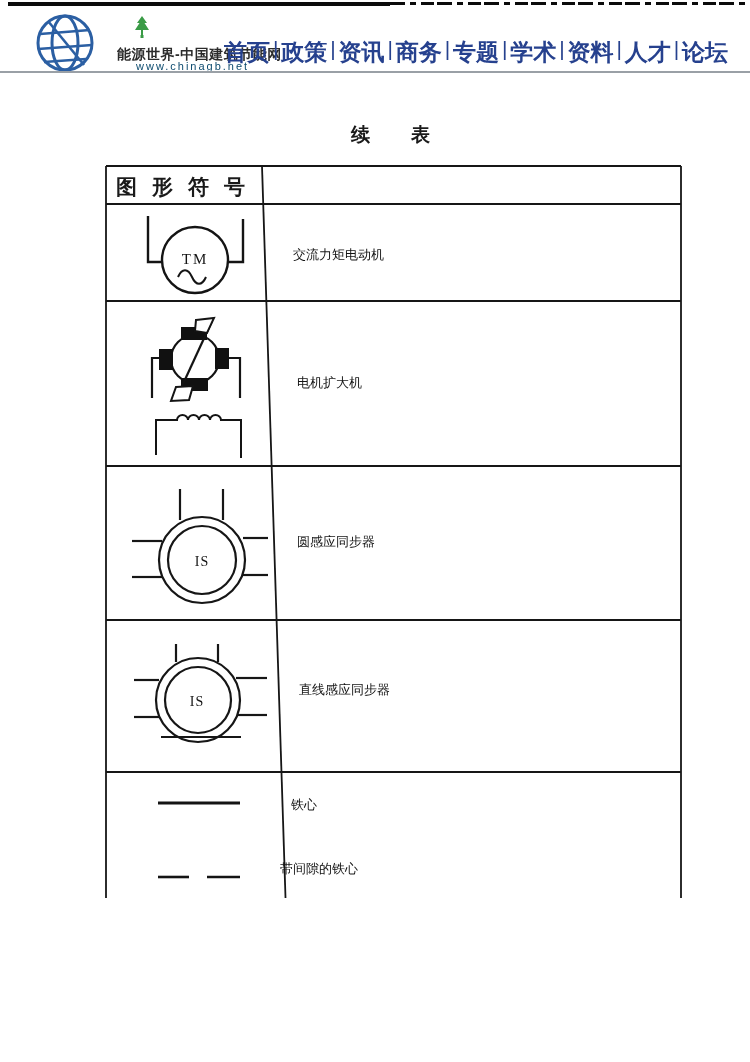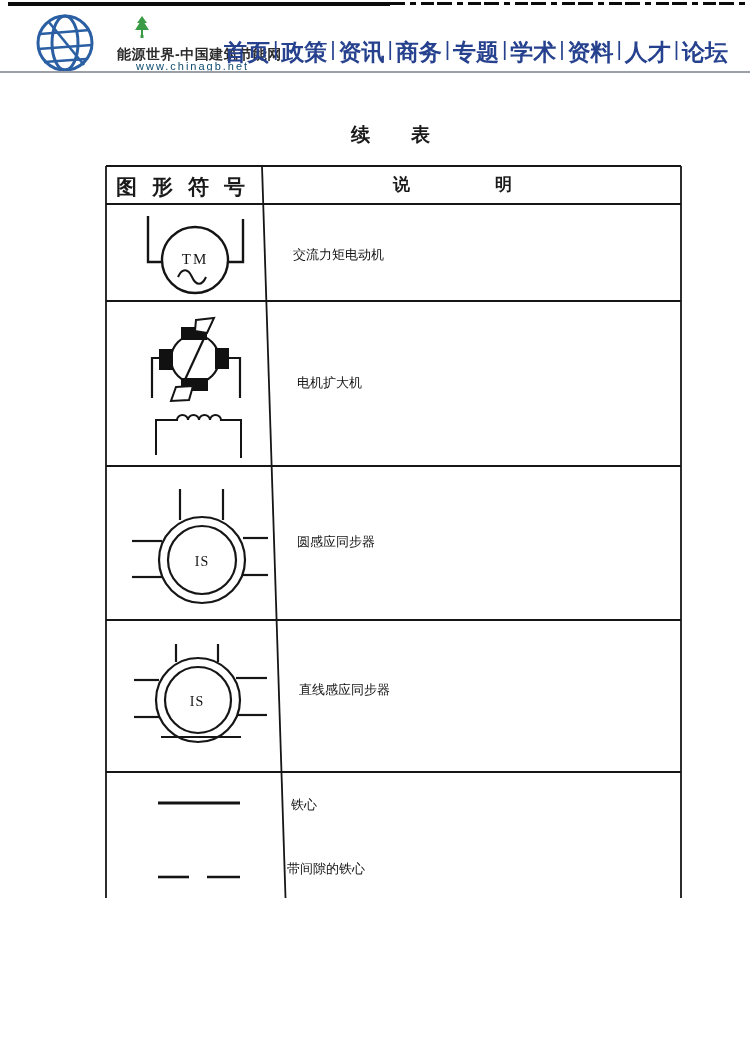--- a/index.html
+++ b/index.html
@@ -29,21 +29,21 @@
   
   .table-title{left:351px;top:122px;font-size:19px;font-weight:bold;letter-spacing:41px;}
   .col1-header{left:116px;top:173px;font-size:21px;font-weight:bold;letter-spacing:15px;}
   .col2-header{left:393px;top:173px;font-size:17px;font-weight:bold;letter-spacing:85px;}
   .desc{font-size:13px;color:#141414;}
   .desc-1{left:293px;top:246px;}
   .desc-2{left:297px;top:374px;}
   .desc-3{left:297px;top:533px;}
   .desc-4{left:299px;top:681px;}
   .desc-5{left:291px;top:796px;}
-  .desc-6{left:287px;top:860px;text-align:right;}
+  .desc-6{left:280px;top:860px;text-align:right;}
   .page-number{left:646px;top:927px;font-size:17px;color:#222;}
 
   svg{display:block;}
   .table-svg{position:absolute;left:0;top:0;}
 </style>
 </head>
 <body>
 
 <div class="page">
 
@@ -161,21 +161,20 @@
     <g stroke="#141414" stroke-width="3">
       <path d="M158 803 H240"></path>
     </g>
     <g stroke="#141414" stroke-width="2.6">
       <path d="M158 877 H189"></path>
       <path d="M207 877 H240"></path>
     </g>
   </svg>
 
   <div class="abs col1-header">图形符号</div>
-  <div class="abs col2-header">说明</div>
 
   <div class="abs desc desc-1">交流力矩电动机</div>
   <div class="abs desc desc-2">电机扩大机</div>
   <div class="abs desc desc-3">圆感应同步器</div>
   <div class="abs desc desc-4">直线感应同步器</div>
   <div class="abs desc desc-5">铁心</div>
   <div class="abs desc desc-6">带间隙的铁心</div>
 
   <div class="abs page-number">49</div>
 </div>

